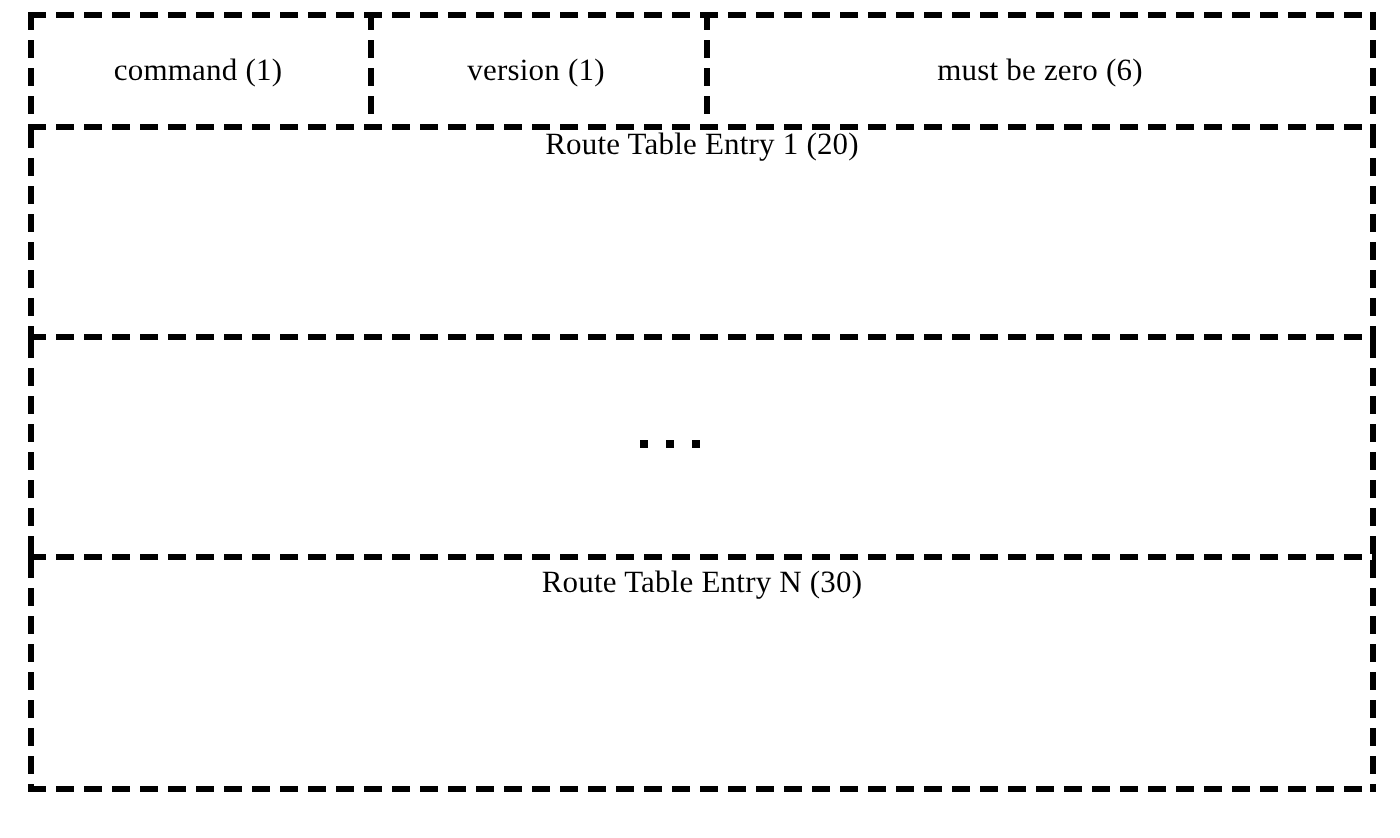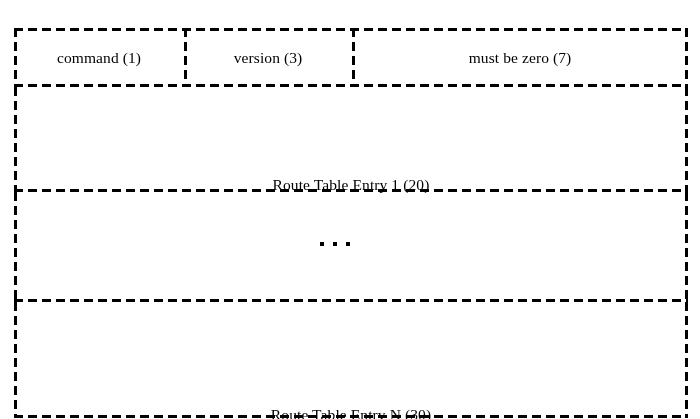--- a/index.html
+++ b/index.html
@@ -20,21 +20,21 @@
     position: relative;
     width: 700px;
     height: 419px;
     background: #ffffff;
   }
 
   
   .packet-box {
     position: absolute;
     left: 14px;
-    top: 28px;
+    top: 6px;
     width: 674px;
     height: 390px;
     box-sizing: border-box;
     display: flex;
     flex-direction: column;
   }
 
   
   .dash-h {
     position: absolute;
@@ -99,21 +99,21 @@
     letter-spacing: 0.1px;
     white-space: nowrap;
     color: #000000;
   }
 
   
   .row-center {
     position: absolute;
     inset: 0;
     display: flex;
-    align-items: flex-end;
+    align-items: flex-start;
     justify-content: center;
   }
   .row-entry-1 .row-center { justify-content: center; }
 
   
   .row-entry-1 .row-label { position: relative; top: 0px; }
   .row-entry-n .row-label { position: relative; top: 4px; }
 
   
   .ellipsis-marker {
@@ -145,24 +145,24 @@
       <div class="dash-v" style="left:0;"></div>
       <div class="dash-v" style="right:0;"></div>
       <div class="dash-v" style="left:170px;"></div>
       <div class="dash-v" style="left:338px;"></div>
 
       <div class="header-cells">
         <div class="cell cell-command">
           <span class="cell-label">command (1)</span>
         </div>
         <div class="cell cell-version">
-          <span class="cell-label">version (3)</span>
+          <span class="cell-label">version (1)</span>
         </div>
         <div class="cell cell-mbz">
-          <span class="cell-label">must be zero (7)</span>
+          <span class="cell-label">must be zero (6)</span>
         </div>
       </div>
     </div>
 
     <div class="row row-entry-1">
       <div class="dash-h" style="bottom:0;"></div>
       <div class="dash-v" style="left:0;"></div>
       <div class="dash-v" style="right:0;"></div>
 
       <div class="row-center">

